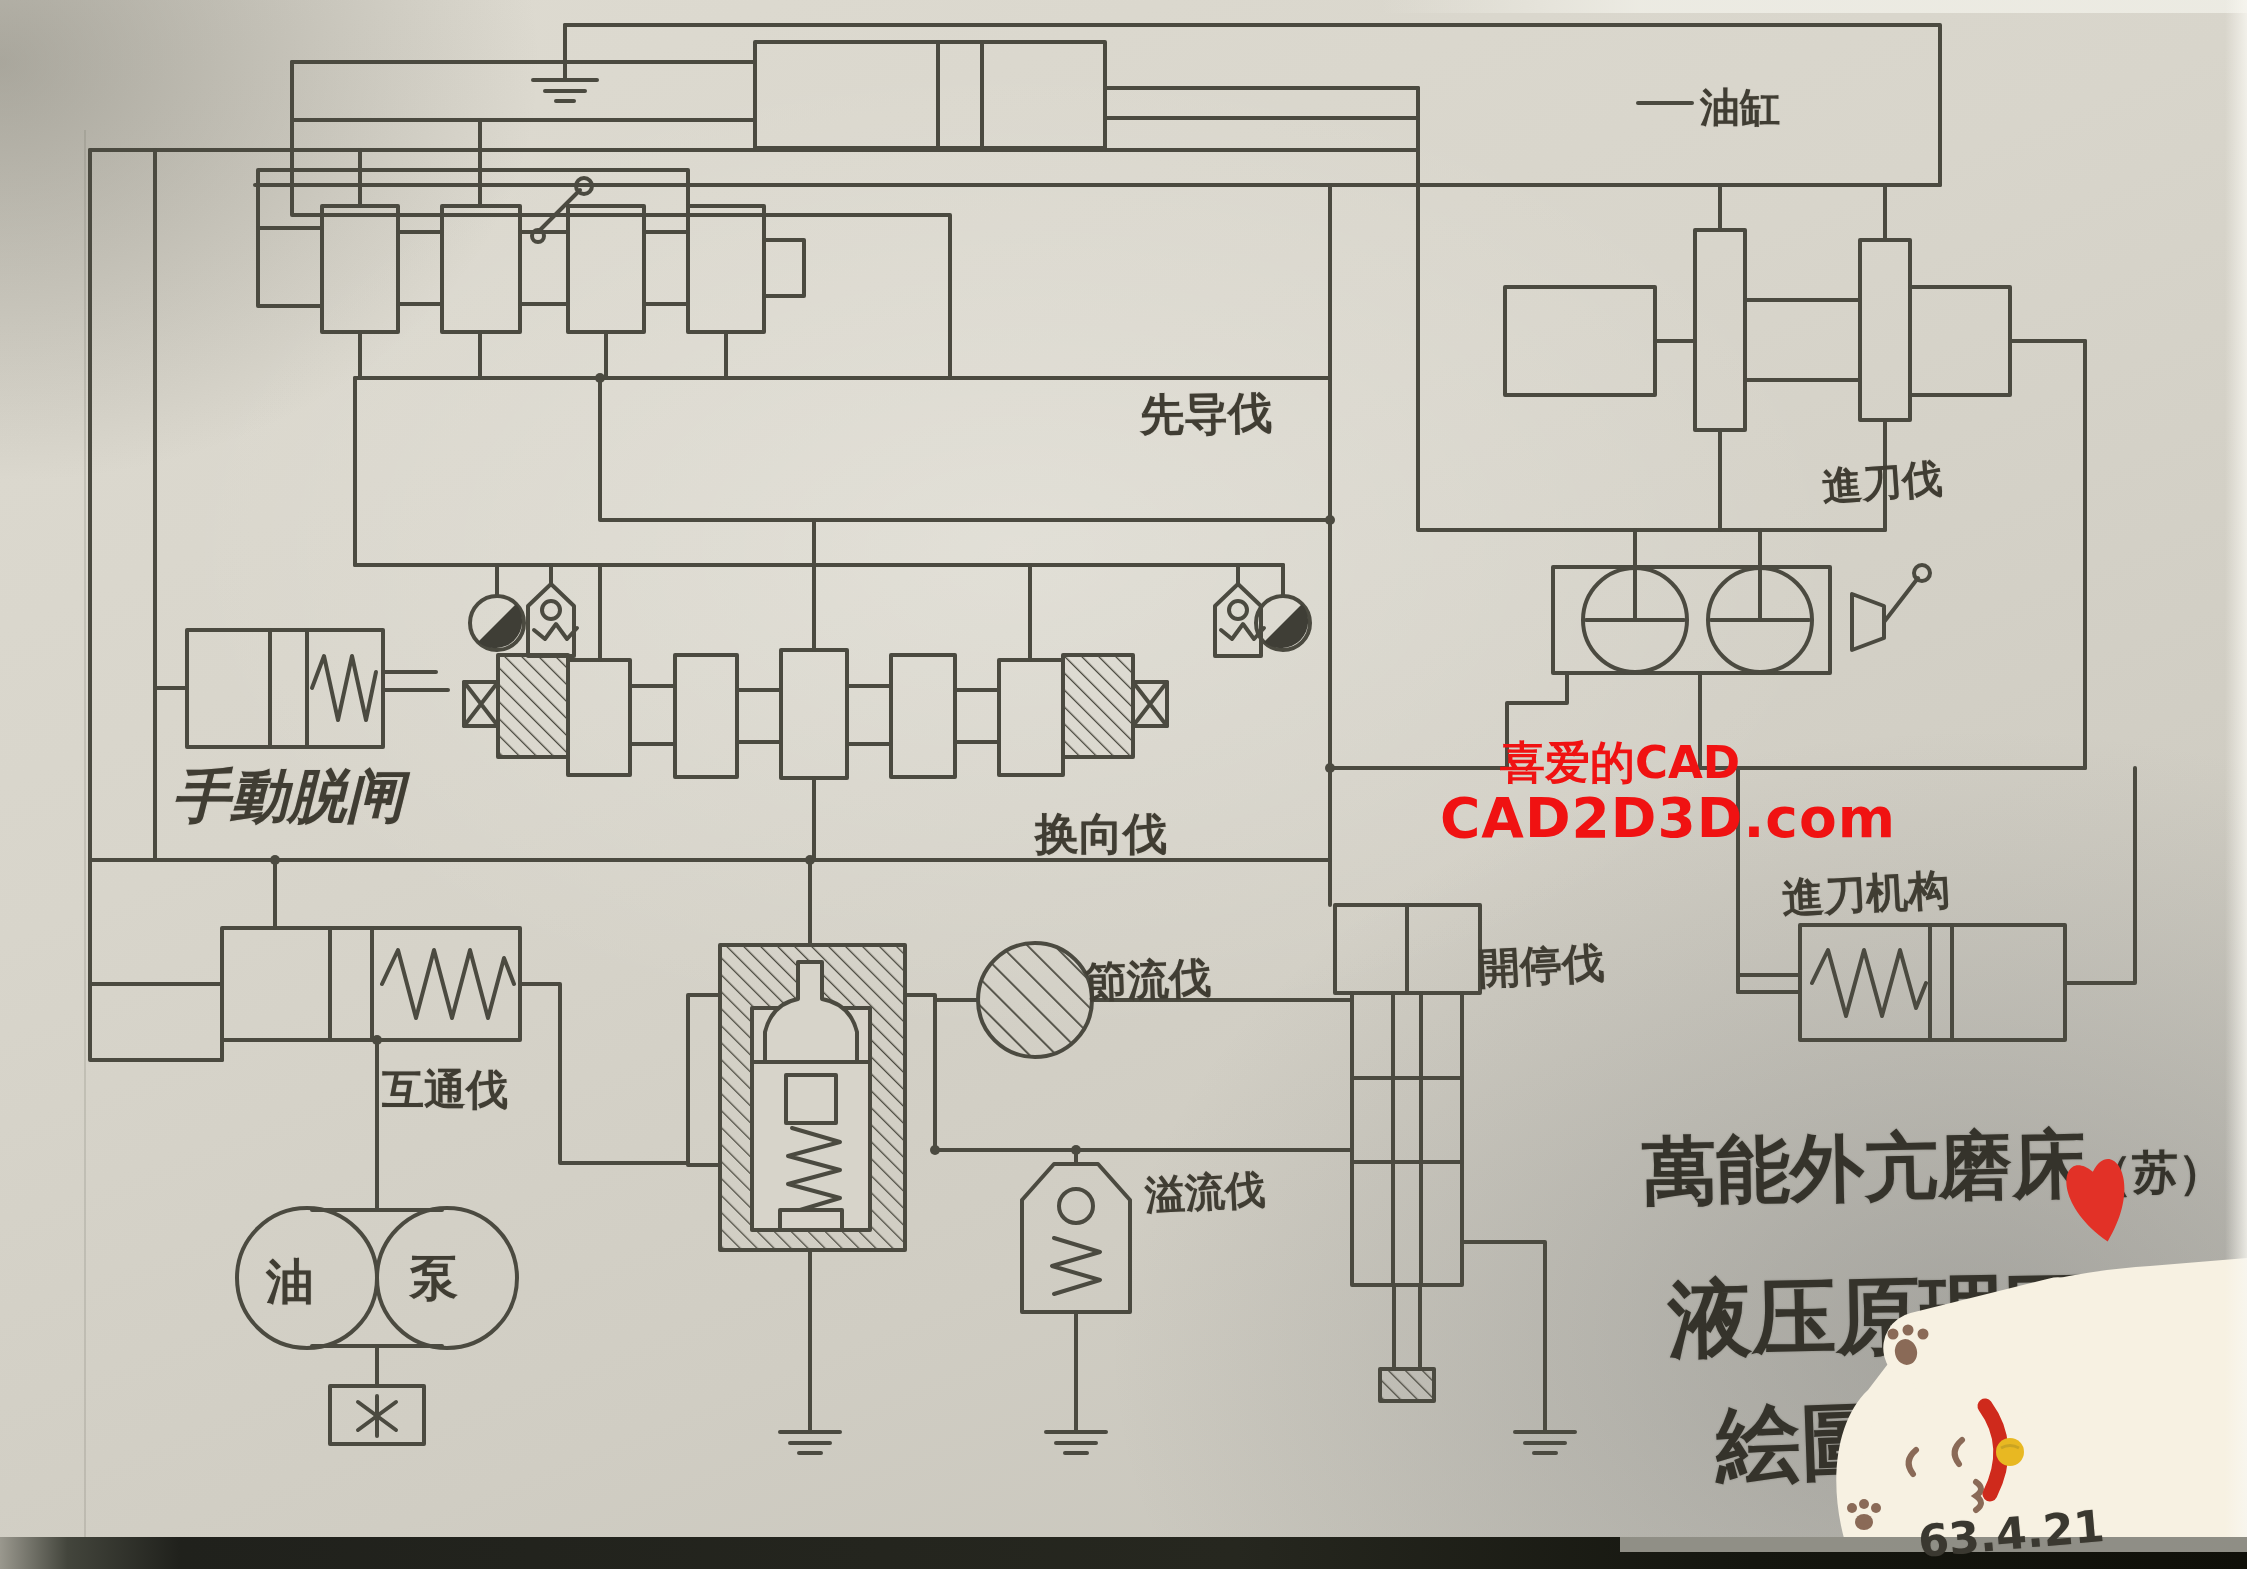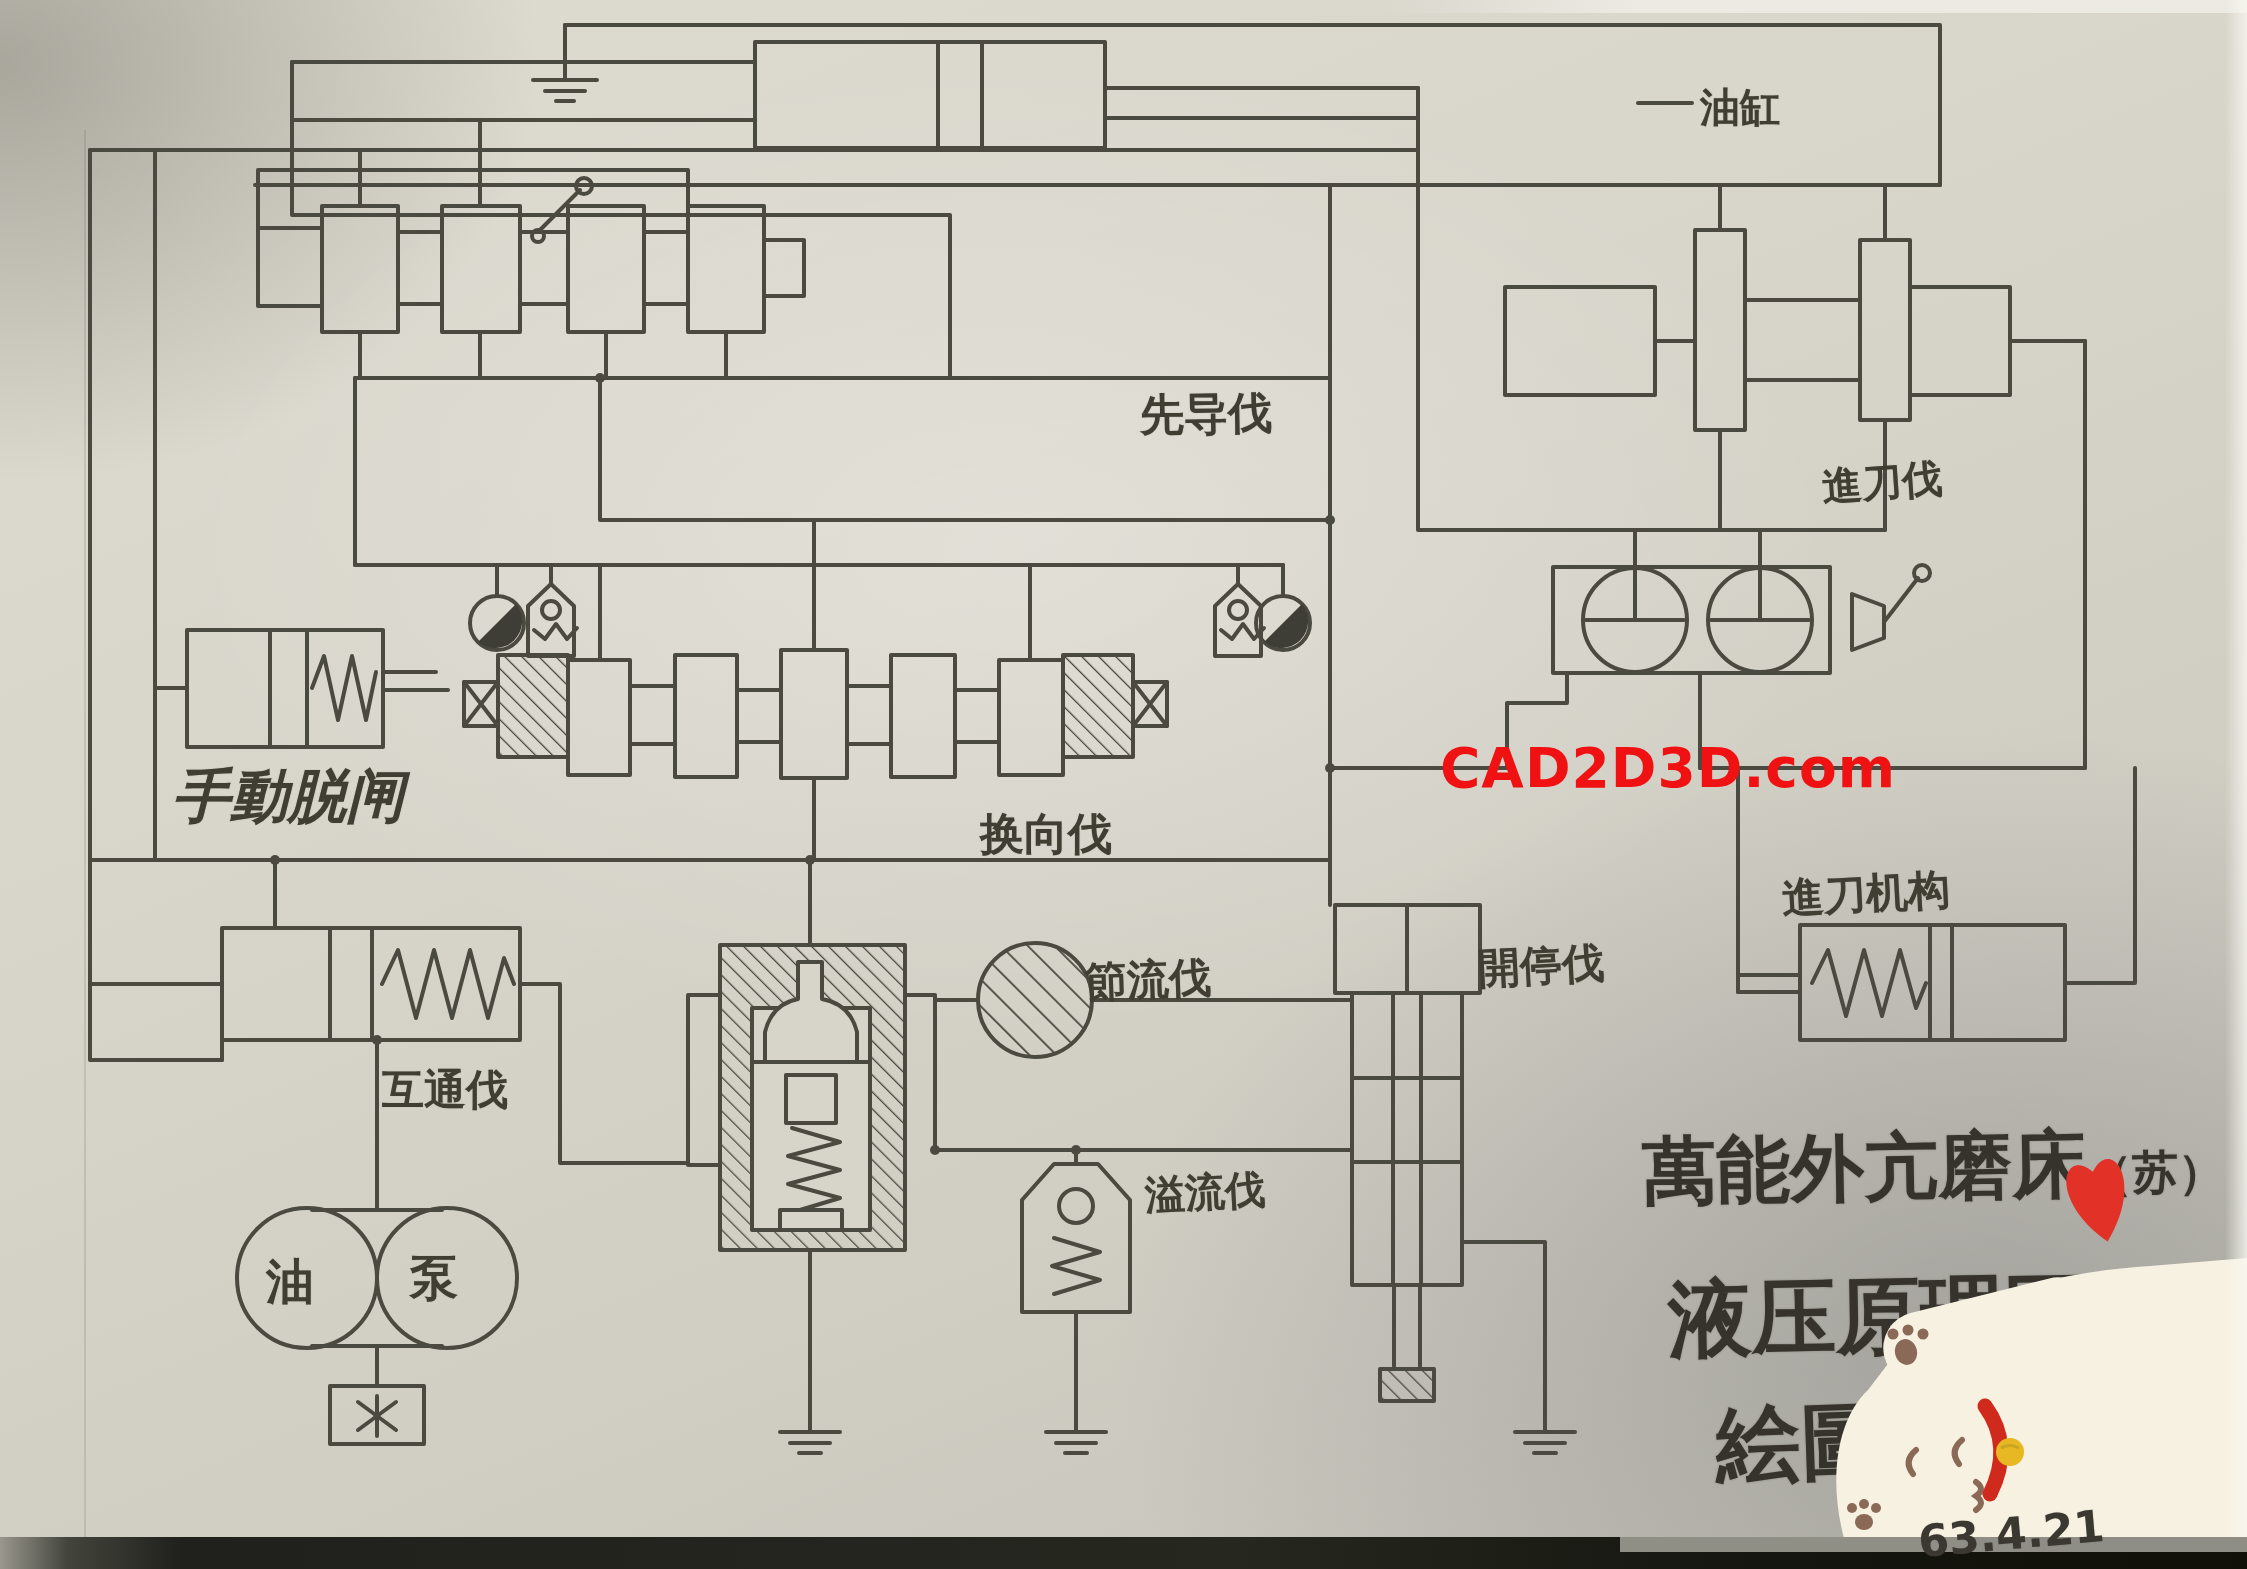--- a/index.html
+++ b/index.html
@@ -281,30 +281,31 @@
           <path d="M1952,925 V1040"></path>
         <path d="M1812,983 L1828,950 L1846,1016 L1864,950 L1882,1016 L1900,950 L1916,1008 L1926,983"></path>
       </g>
     </g>
   </svg>
 
   <div class="lbl" style="left:1700px;top:80px;font-size:40px;">油缸</div>
   <div class="lbl" style="left:1140px;top:385px;font-size:44px;transform:rotate(-1deg);">先导伐</div>
   <div class="lbl" style="left:1822px;top:455px;font-size:40px;transform:rotate(-4deg);">進刀伐</div>
   <div class="lbl" style="left:172px;top:758px;font-size:58px;font-style:italic;">手動脱闸</div>
-  <div class="lbl" style="left:980px;top:805px;font-size:44px;">换向伐</div>
+  <div class="lbl" style="left:1035px;top:805px;font-size:44px;">换向伐</div>
   <div class="lbl" style="left:1085px;top:952px;font-size:42px;transform:rotate(-2deg);">節流伐</div>
   <div class="lbl" style="left:1478px;top:938px;font-size:42px;transform:rotate(-3deg);">開停伐</div>
   <div class="lbl" style="left:1782px;top:866px;font-size:42px;transform:rotate(-3deg);">進刀机构</div>
   <div class="lbl" style="left:352px;top:1062px;font-size:42px;margin-left:30px;">互通伐</div>
   <div class="lbl" style="left:1145px;top:1165px;font-size:40px;transform:rotate(-3deg);">溢流伐</div>
   <div class="lbl" style="left:266px;top:1250px;font-size:48px;">油</div>
   <div class="lbl" style="left:410px;top:1246px;font-size:48px;">泵</div>
 
   <div class="wm">
+    <div class="w1">喜爱的CAD</div>
     <div class="w2">CAD2D3D.com</div>
   </div>
 
   <div class="title" style="left:1642px;top:1118px;font-size:74px;transform:rotate(-1deg);">
     <span>萬能外亢磨床</span><span style="font-size:46px;">（苏）</span>
   </div>
   <div class="title" style="left:1668px;top:1260px;font-size:84px;transform:rotate(-1deg);">液压原理图</div>
   <div class="title" style="left:1716px;top:1385px;font-size:84px;transform:rotate(-2deg);">絵圖，</div>
 
   <svg width="2247" height="1569" viewBox="0 0 2247 1569" style="left:0;top:0;">

